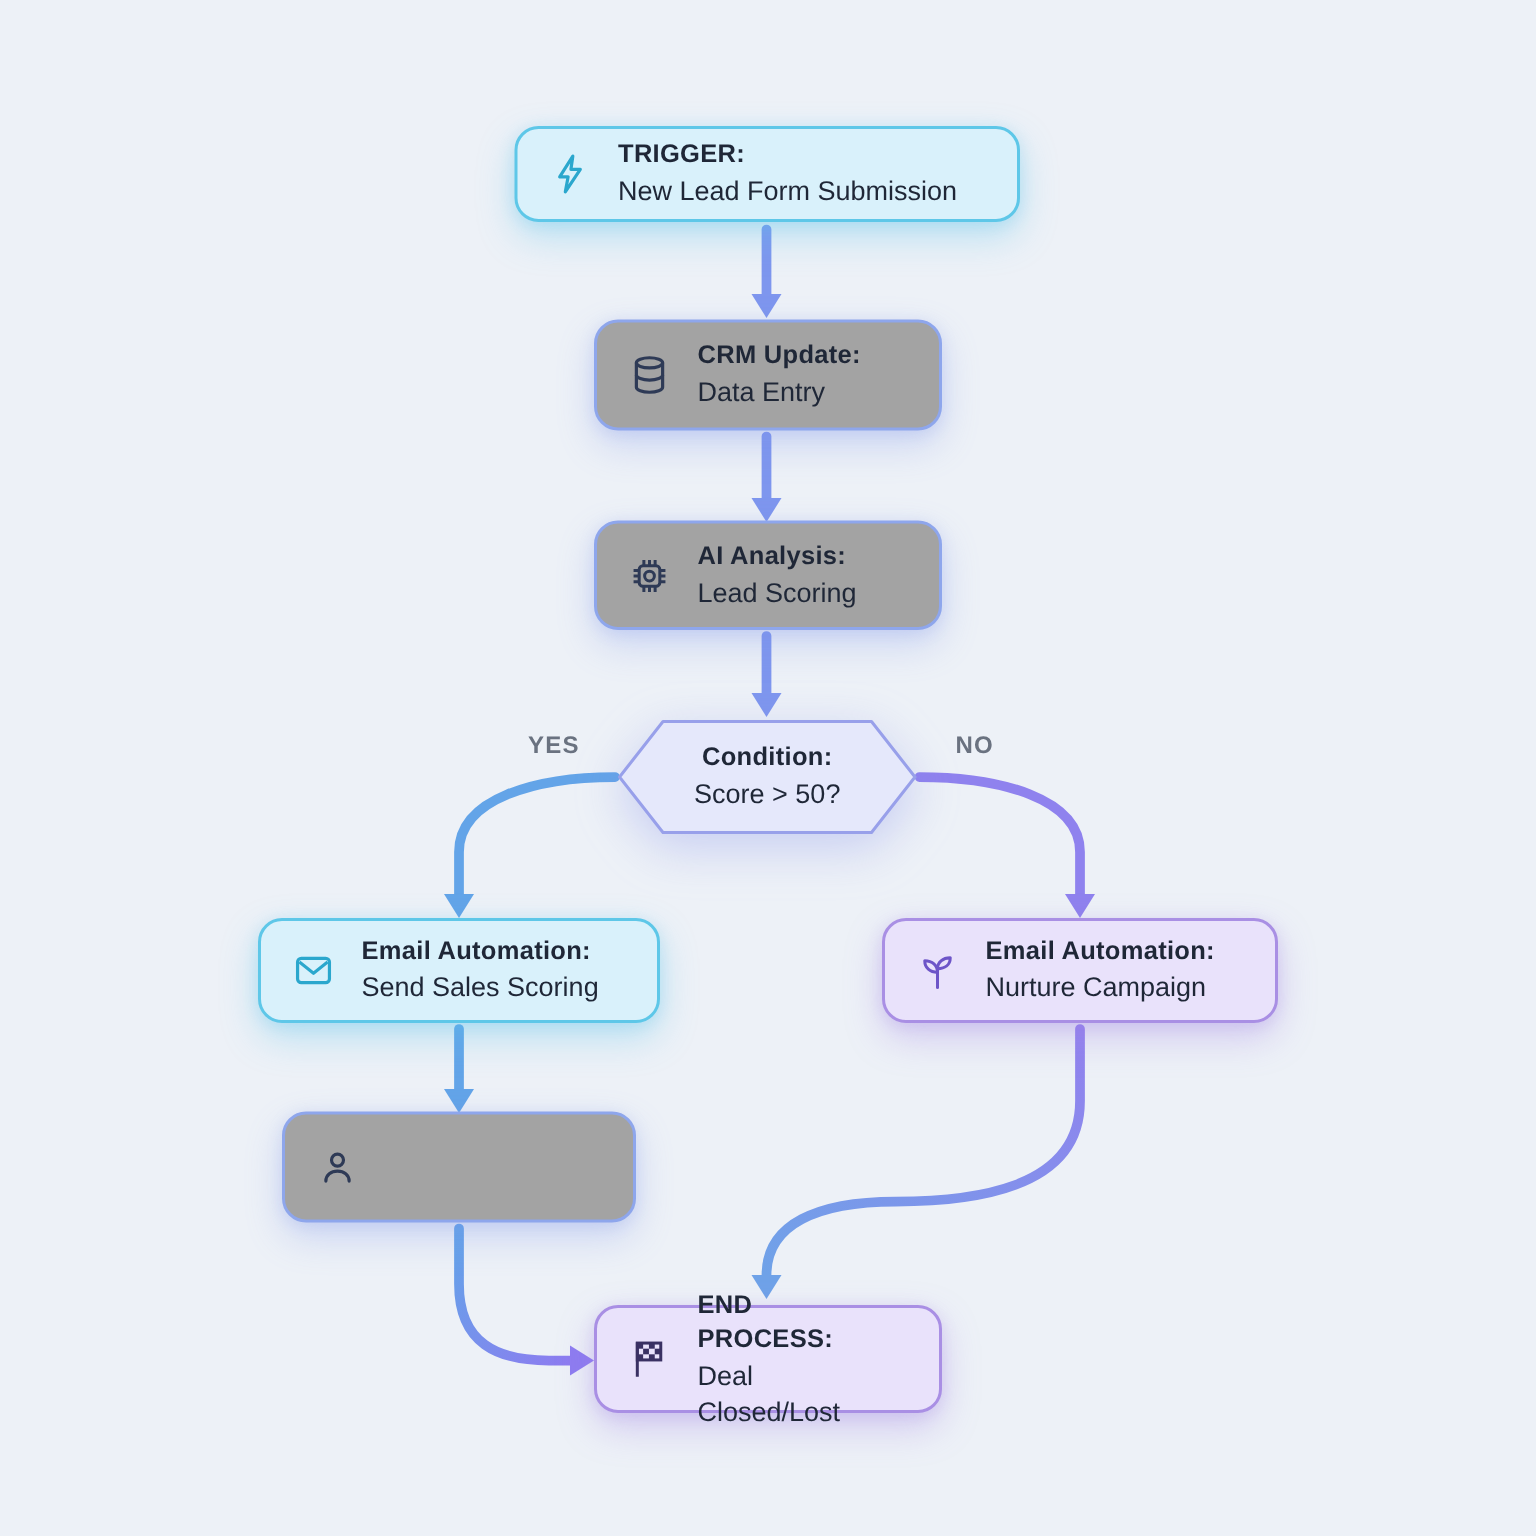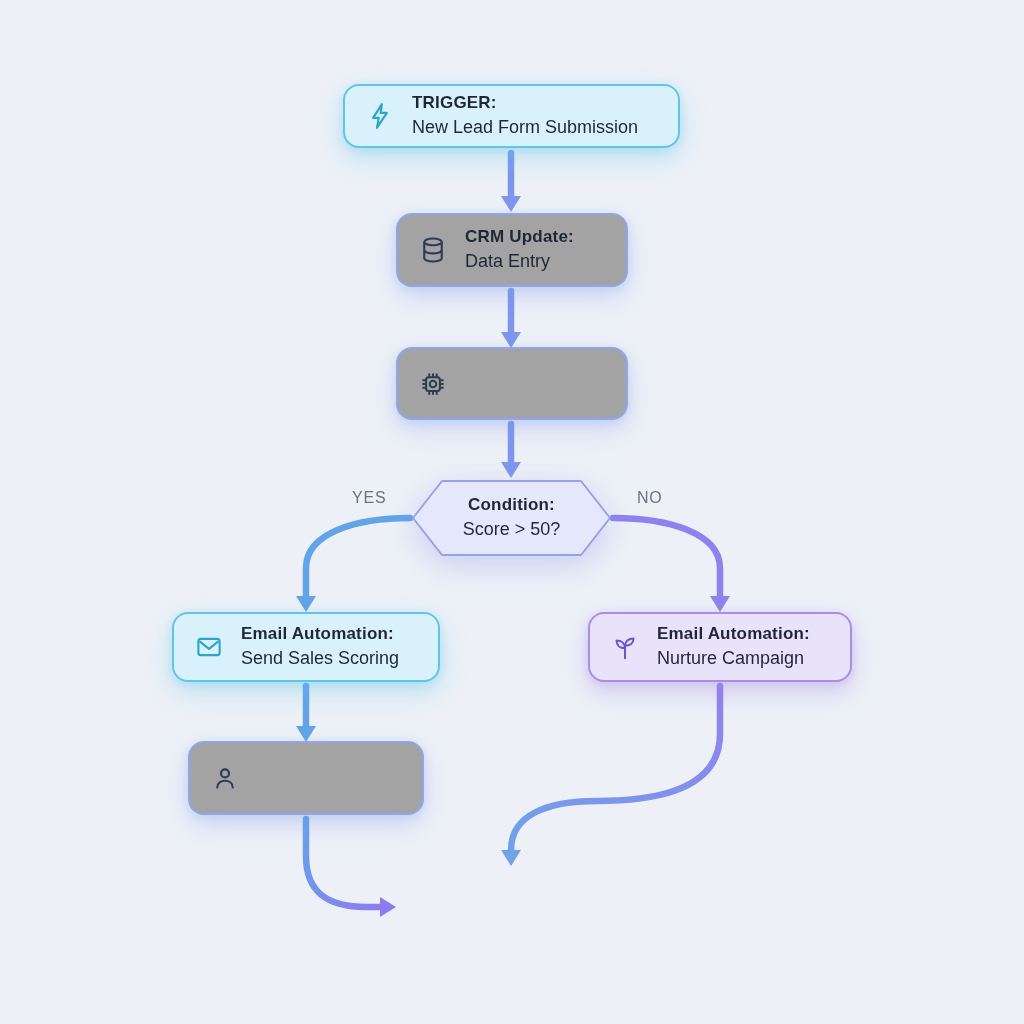--- a/index.html
+++ b/index.html
@@ -26,21 +26,21 @@
   .icon{flex:0 0 auto;display:flex}
   .icon svg{width:30px;height:30px}
   .icon-teal{color:#2ba7cd}
   .icon-navy{color:#2e3a56}
   .icon-purple{color:#6d55c8}
   .icon-darkpurple{color:#3a3163}
 
   .node-text b{display:block;font-size:17px;font-weight:700;letter-spacing:.2px;line-height:1.35}
   .node-text .sub{display:block;font-size:18px;line-height:1.35}
 
-  .branch-label{position:absolute;font-size:16px;font-weight:400;color:#6a7280;letter-spacing:.8px}
+  .branch-label{position:absolute;font-size:16px;font-weight:700;color:#6a7280;letter-spacing:.8px}
 
   .hex-wrap{position:absolute}
   .hex-svg{position:absolute;inset:0;width:100%;height:100%;
     filter:drop-shadow(0 9px 16px rgba(130,140,235,.35))}
   .hex-text{position:absolute;inset:0;display:flex;flex-direction:column;
     align-items:center;justify-content:center;text-align:center}
 </style>
 </head>
 <body>
 
@@ -106,20 +106,24 @@
   </div>
 
   <div class="node box-blue" style="left:396px;top:347px;width:232px;height:73px">
     <span class="icon icon-navy">
       <svg viewBox="0 0 24 24" fill="none" stroke="currentColor" stroke-width="1.6">
         <rect x="6.5" y="6.5" width="11" height="11" rx="2"></rect>
         <circle cx="12" cy="12" r="2.6"></circle>
         <path d="M9 3.5v3 M12 3.5v3 M15 3.5v3 M9 17.5v3 M12 17.5v3 M15 17.5v3 M3.5 9h3 M3.5 12h3 M3.5 15h3 M17.5 9h3 M17.5 12h3 M17.5 15h3"></path>
         </svg>
     </span>
+    <span class="node-text">
+      <b>AI Analysis:</b>
+      <span class="sub">Lead Scoring</span>
+    </span>
   </div>
 
   <div class="hex-wrap" style="left:410px;top:478px;width:203px;height:80px">
     <svg class="hex-svg" viewBox="0 0 203 80">
       <polygon points="3,40 32,3 171,3 200,40 171,77 32,77" fill="#e5e8fb" stroke="#98a0ea" stroke-width="2" stroke-linejoin="round"></polygon>
     </svg>
     <div class="hex-text node-text">
       <b>Condition:</b>
       <span class="sub">Score &gt; 50?</span>
     </div>
@@ -157,14 +161,34 @@
         <path d="M12 13 C12 9.2 9.2 6.8 5.2 6.8 C5.2 10.6 8 13 12 13 Z"></path>
         <path d="M12 11 C12 7.6 14.8 5.2 18.8 5.2 C18.8 9 16 11 12 11 Z"></path>
         </svg>
     </span>
     <span class="node-text">
       <b>Email Automation:</b>
       <span class="sub">Nurture Campaign</span>
     </span>
   </div>
 
+  <div class="node box-purple" style="left:396px;top:870px;width:232px;height:72px">
+    <span class="icon icon-darkpurple">
+      <svg viewBox="0 0 24 24" fill="none" stroke="currentColor" stroke-width="1.6">
+        <path d="M5.5 21.5 V 3"></path>
+        <rect x="5.5" y="3.5" width="12.5" height="9"></rect>
+        <g fill="currentColor" stroke="none">
+          <rect x="5.5" y="3.5" width="3.1" height="3"></rect>
+          <rect x="11.7" y="3.5" width="3.1" height="3"></rect>
+          <rect x="8.6" y="6.5" width="3.1" height="3"></rect>
+          <rect x="14.8" y="6.5" width="3.2" height="3"></rect>
+          <rect x="5.5" y="9.5" width="3.1" height="3"></rect>
+          <rect x="11.7" y="9.5" width="3.1" height="3"></rect>
+        </g>
+        </svg>
+    </span>
+    <span class="node-text">
+      <b>END PROCESS:</b>
+      <span class="sub">Deal Closed/Lost</span>
+    </span>
+  </div>
 
 </div>
 
 </body></html>

